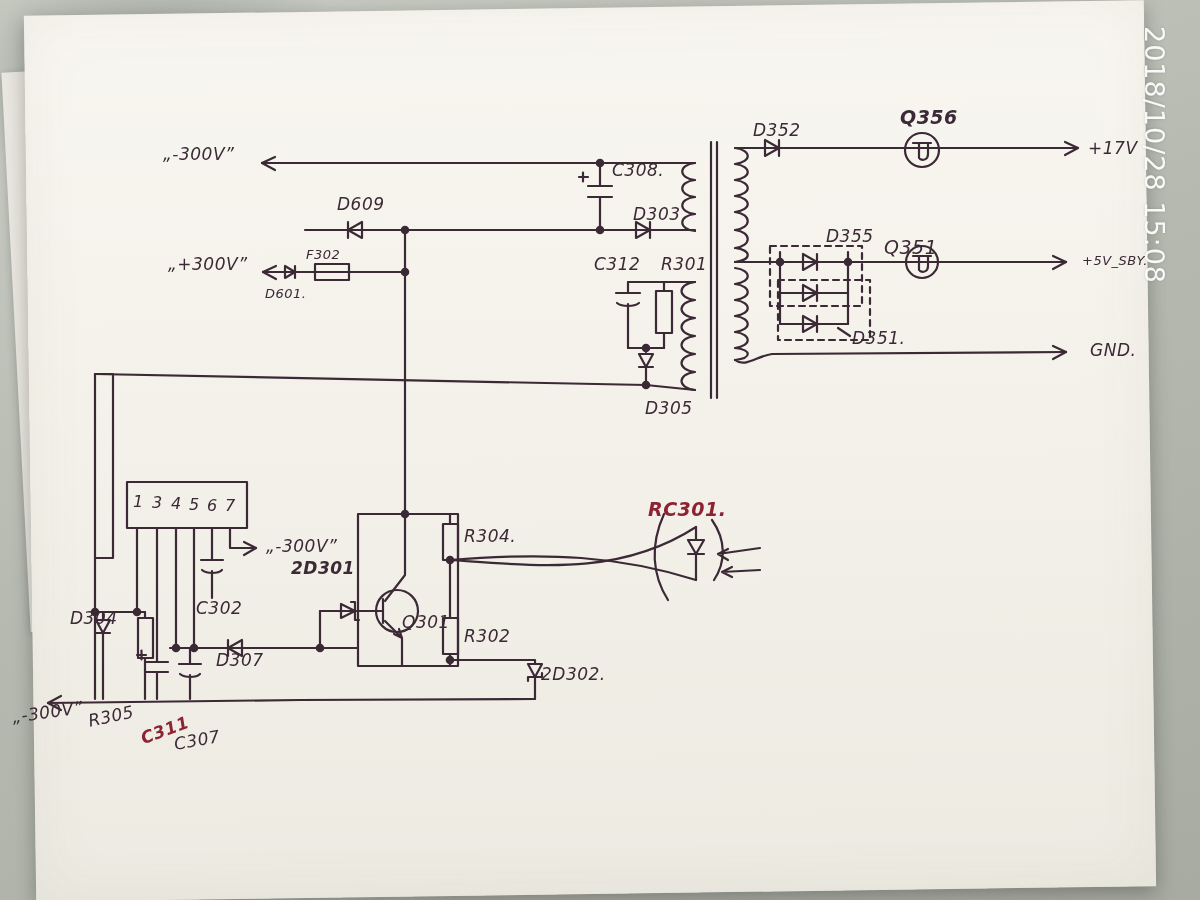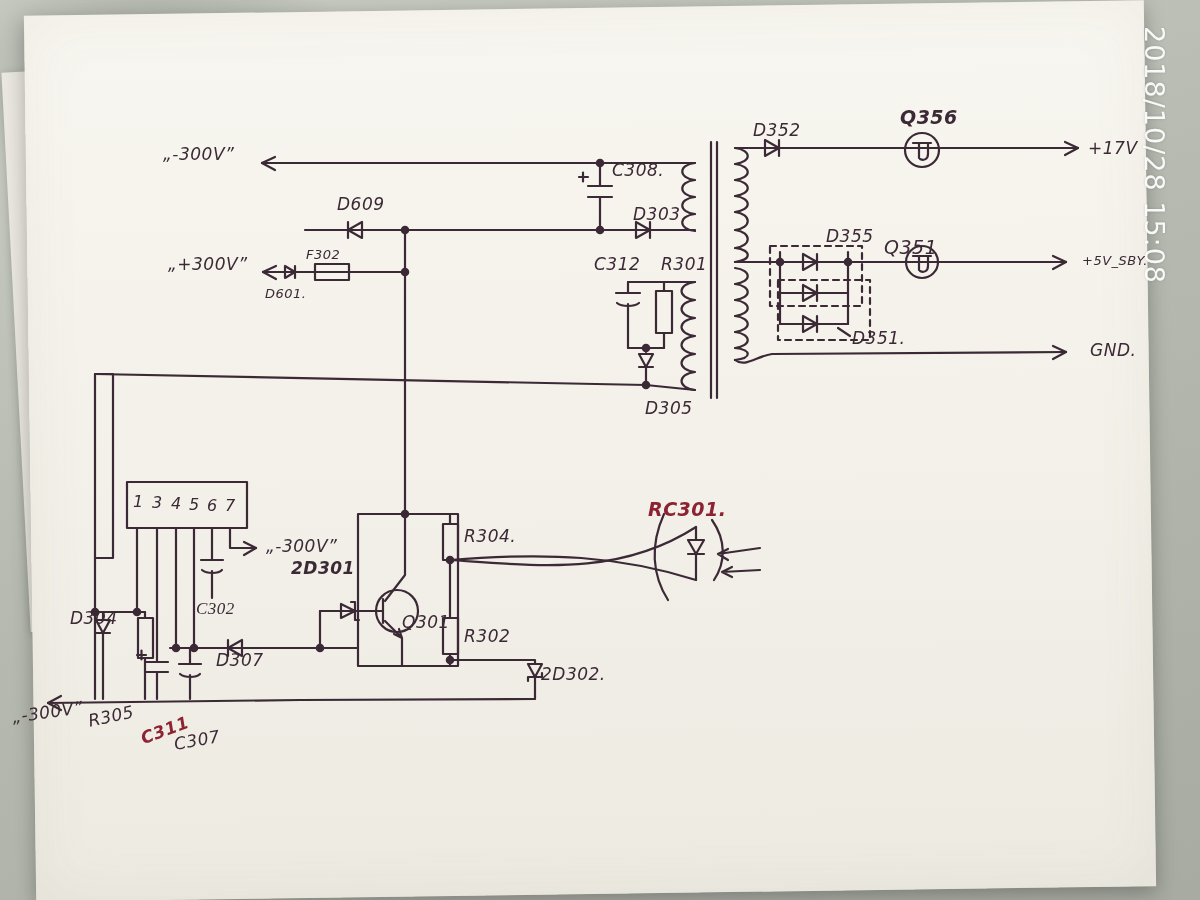--- a/index.html
+++ b/index.html
@@ -221,21 +221,21 @@
   <span class="lbl" style="left:852px;top:330px;">D351.</span>
   <span class="lbl" style="left:1090px;top:342px;">GND.</span>
   <span class="lbl red big" style="left:648px;top:500px;">RC301.</span>
   <span class="lbl" style="left:402px;top:574px;margin-top:40px;">Q301</span>
   <span class="lbl" style="left:464px;top:528px;">R304.</span>
   <span class="lbl" style="left:464px;top:628px;">R302</span>
   <span class="lbl" style="left:291px;top:560px;font-weight:bold;">2D301</span>
   <span class="lbl" style="left:541px;top:666px;">2D302.</span>
   <span class="lbl" style="left:44px;top:610px;margin-left:26px;">D304</span>
   <span class="lbl" style="left:216px;top:652px;">D307</span>
-  <span class="lbl" style="left:196px;top:600px;font-family:Liberation Serif, serif;">C302</span>
+  <span class="lbl" style="left:196px;top:600px;">C302</span>
   <span class="lbl" style="left:266px;top:538px;">„-300V”</span>
   <span class="lbl" style="left:12px;top:704px;transform:rotate(-8deg);">„-300V”</span>
   <span class="lbl" style="left:88px;top:708px;transform:rotate(-12deg);">R305</span>
   <span class="lbl red" style="left:140px;top:722px;transform:rotate(-20deg);">C311</span>
   <span class="lbl" style="left:174px;top:732px;transform:rotate(-10deg);">C307</span>
 
   <span class="pin-digit" style="left:133px;top:494px;">1</span>
   <span class="pin-digit" style="left:152px;top:495px;">3</span>
   <span class="pin-digit" style="left:171px;top:496px;">4</span>
   <span class="pin-digit" style="left:189px;top:497px;">5</span>

